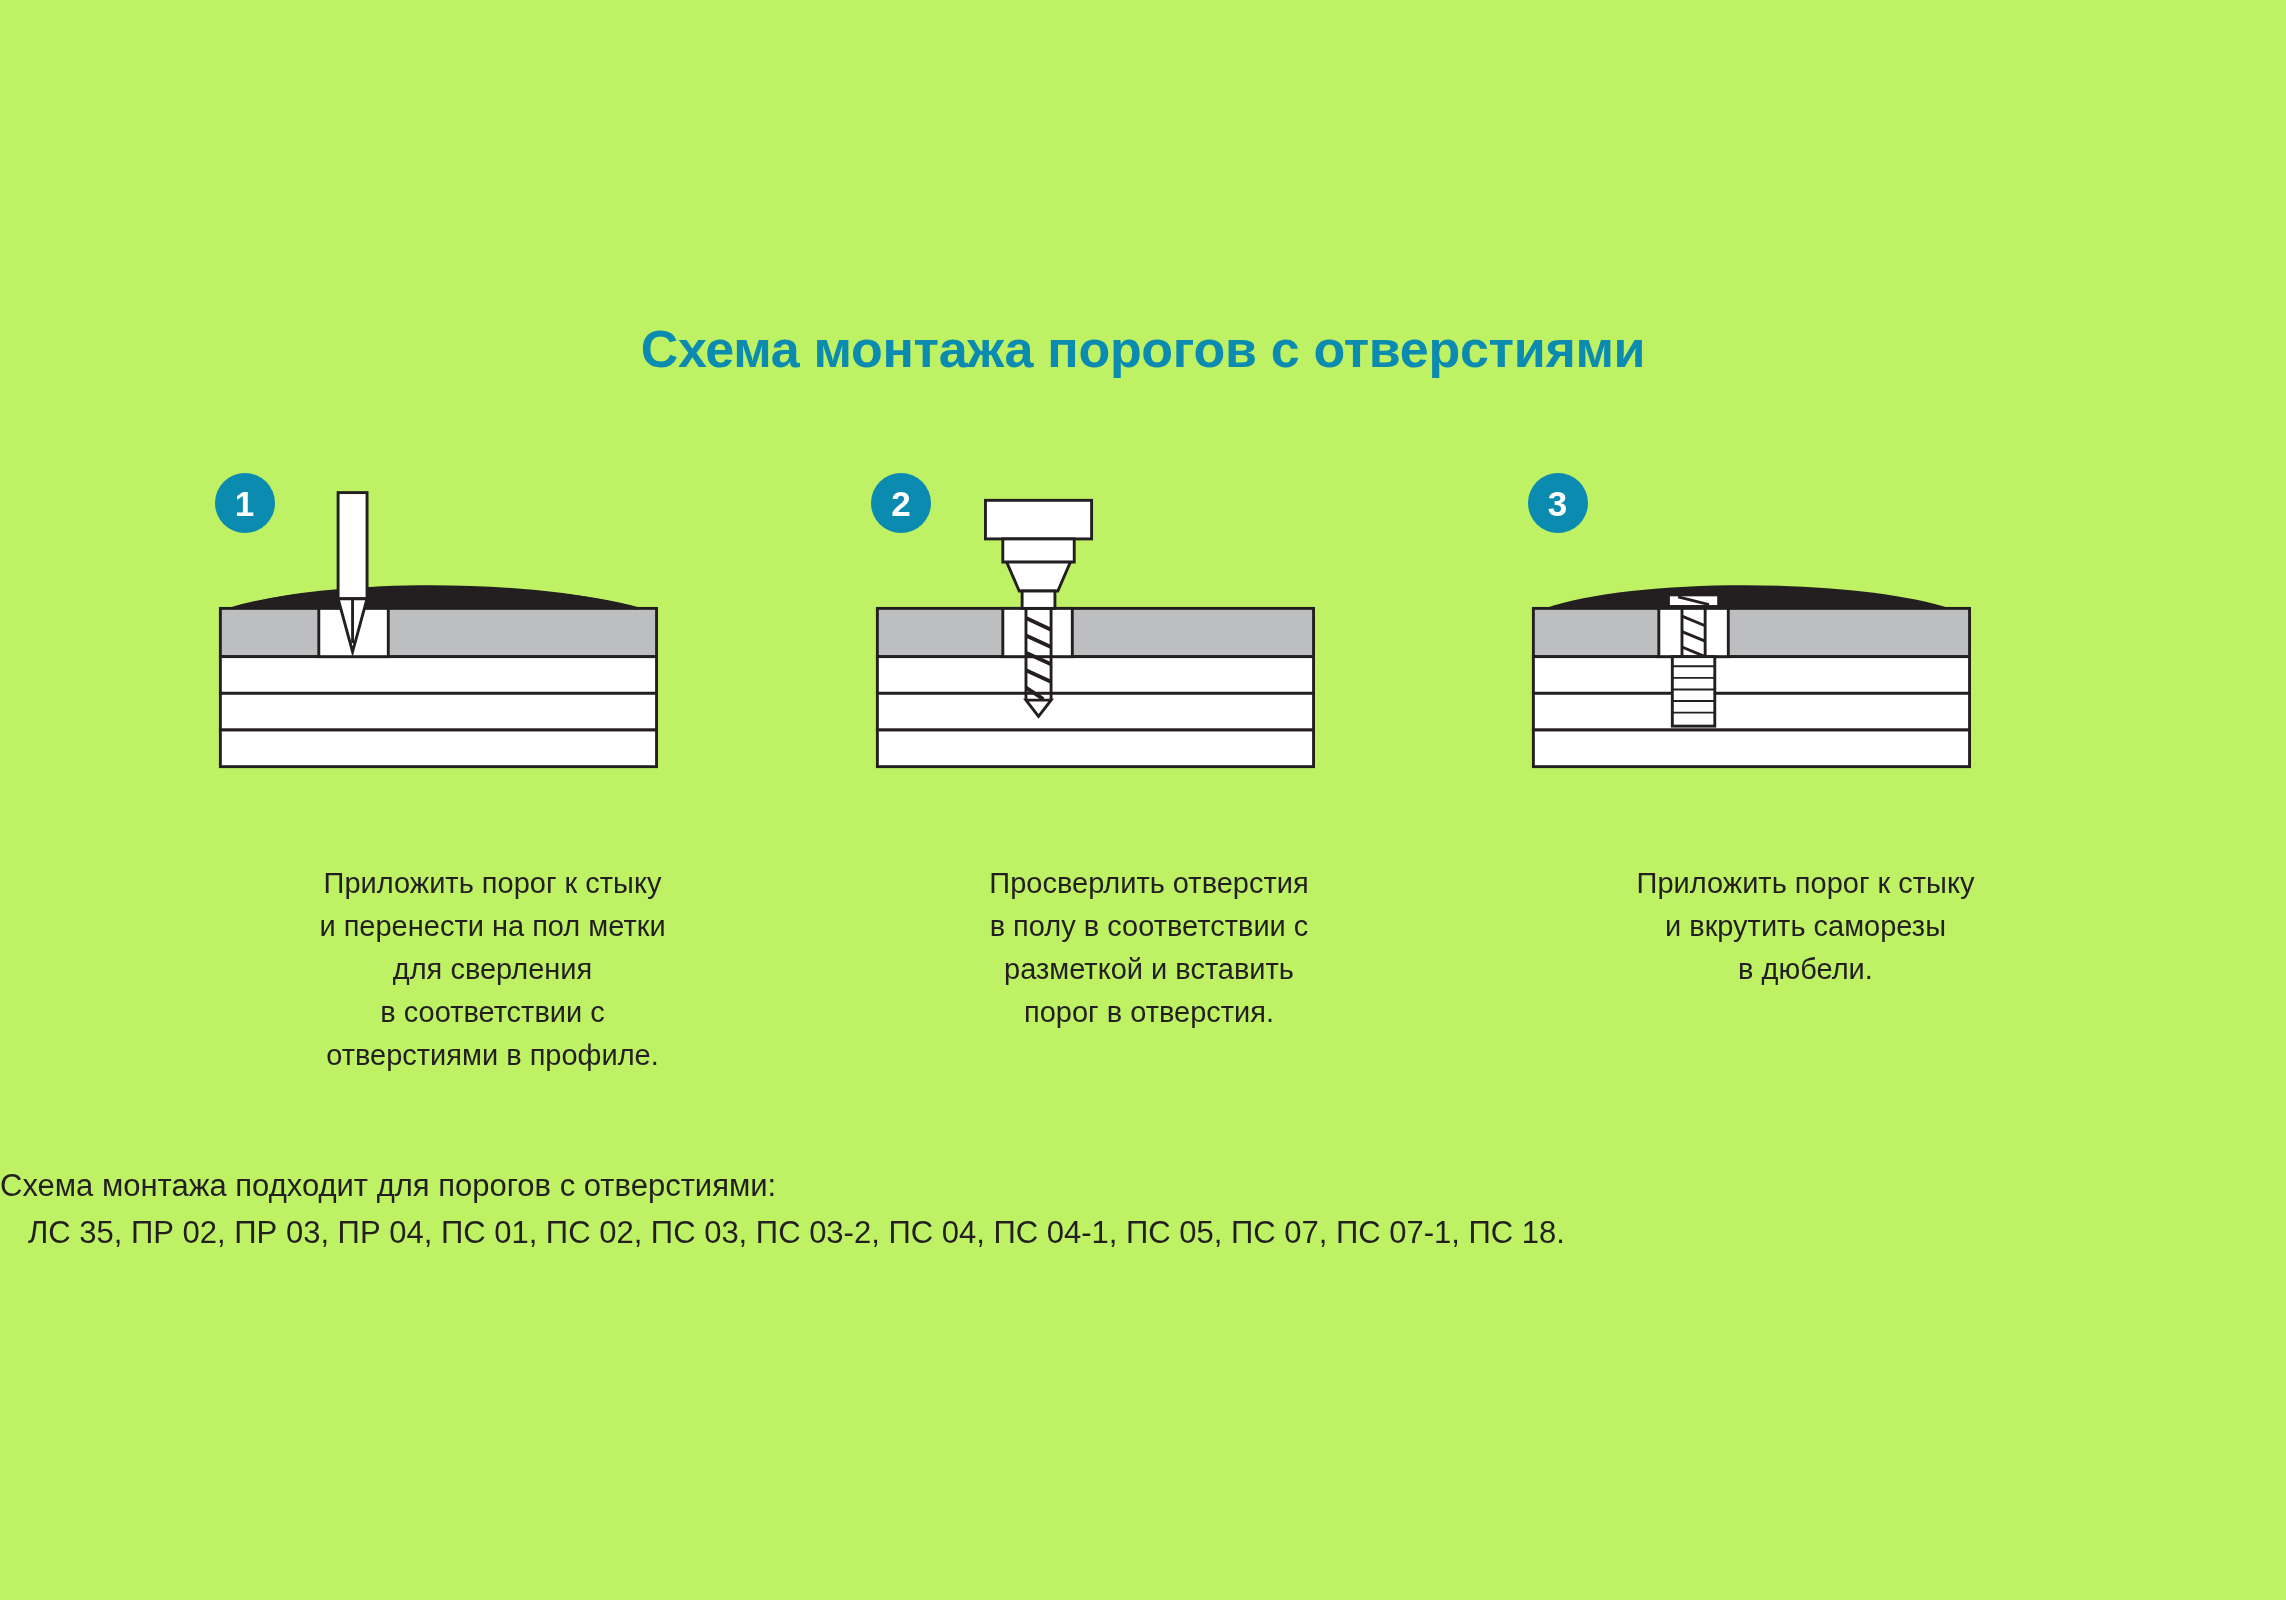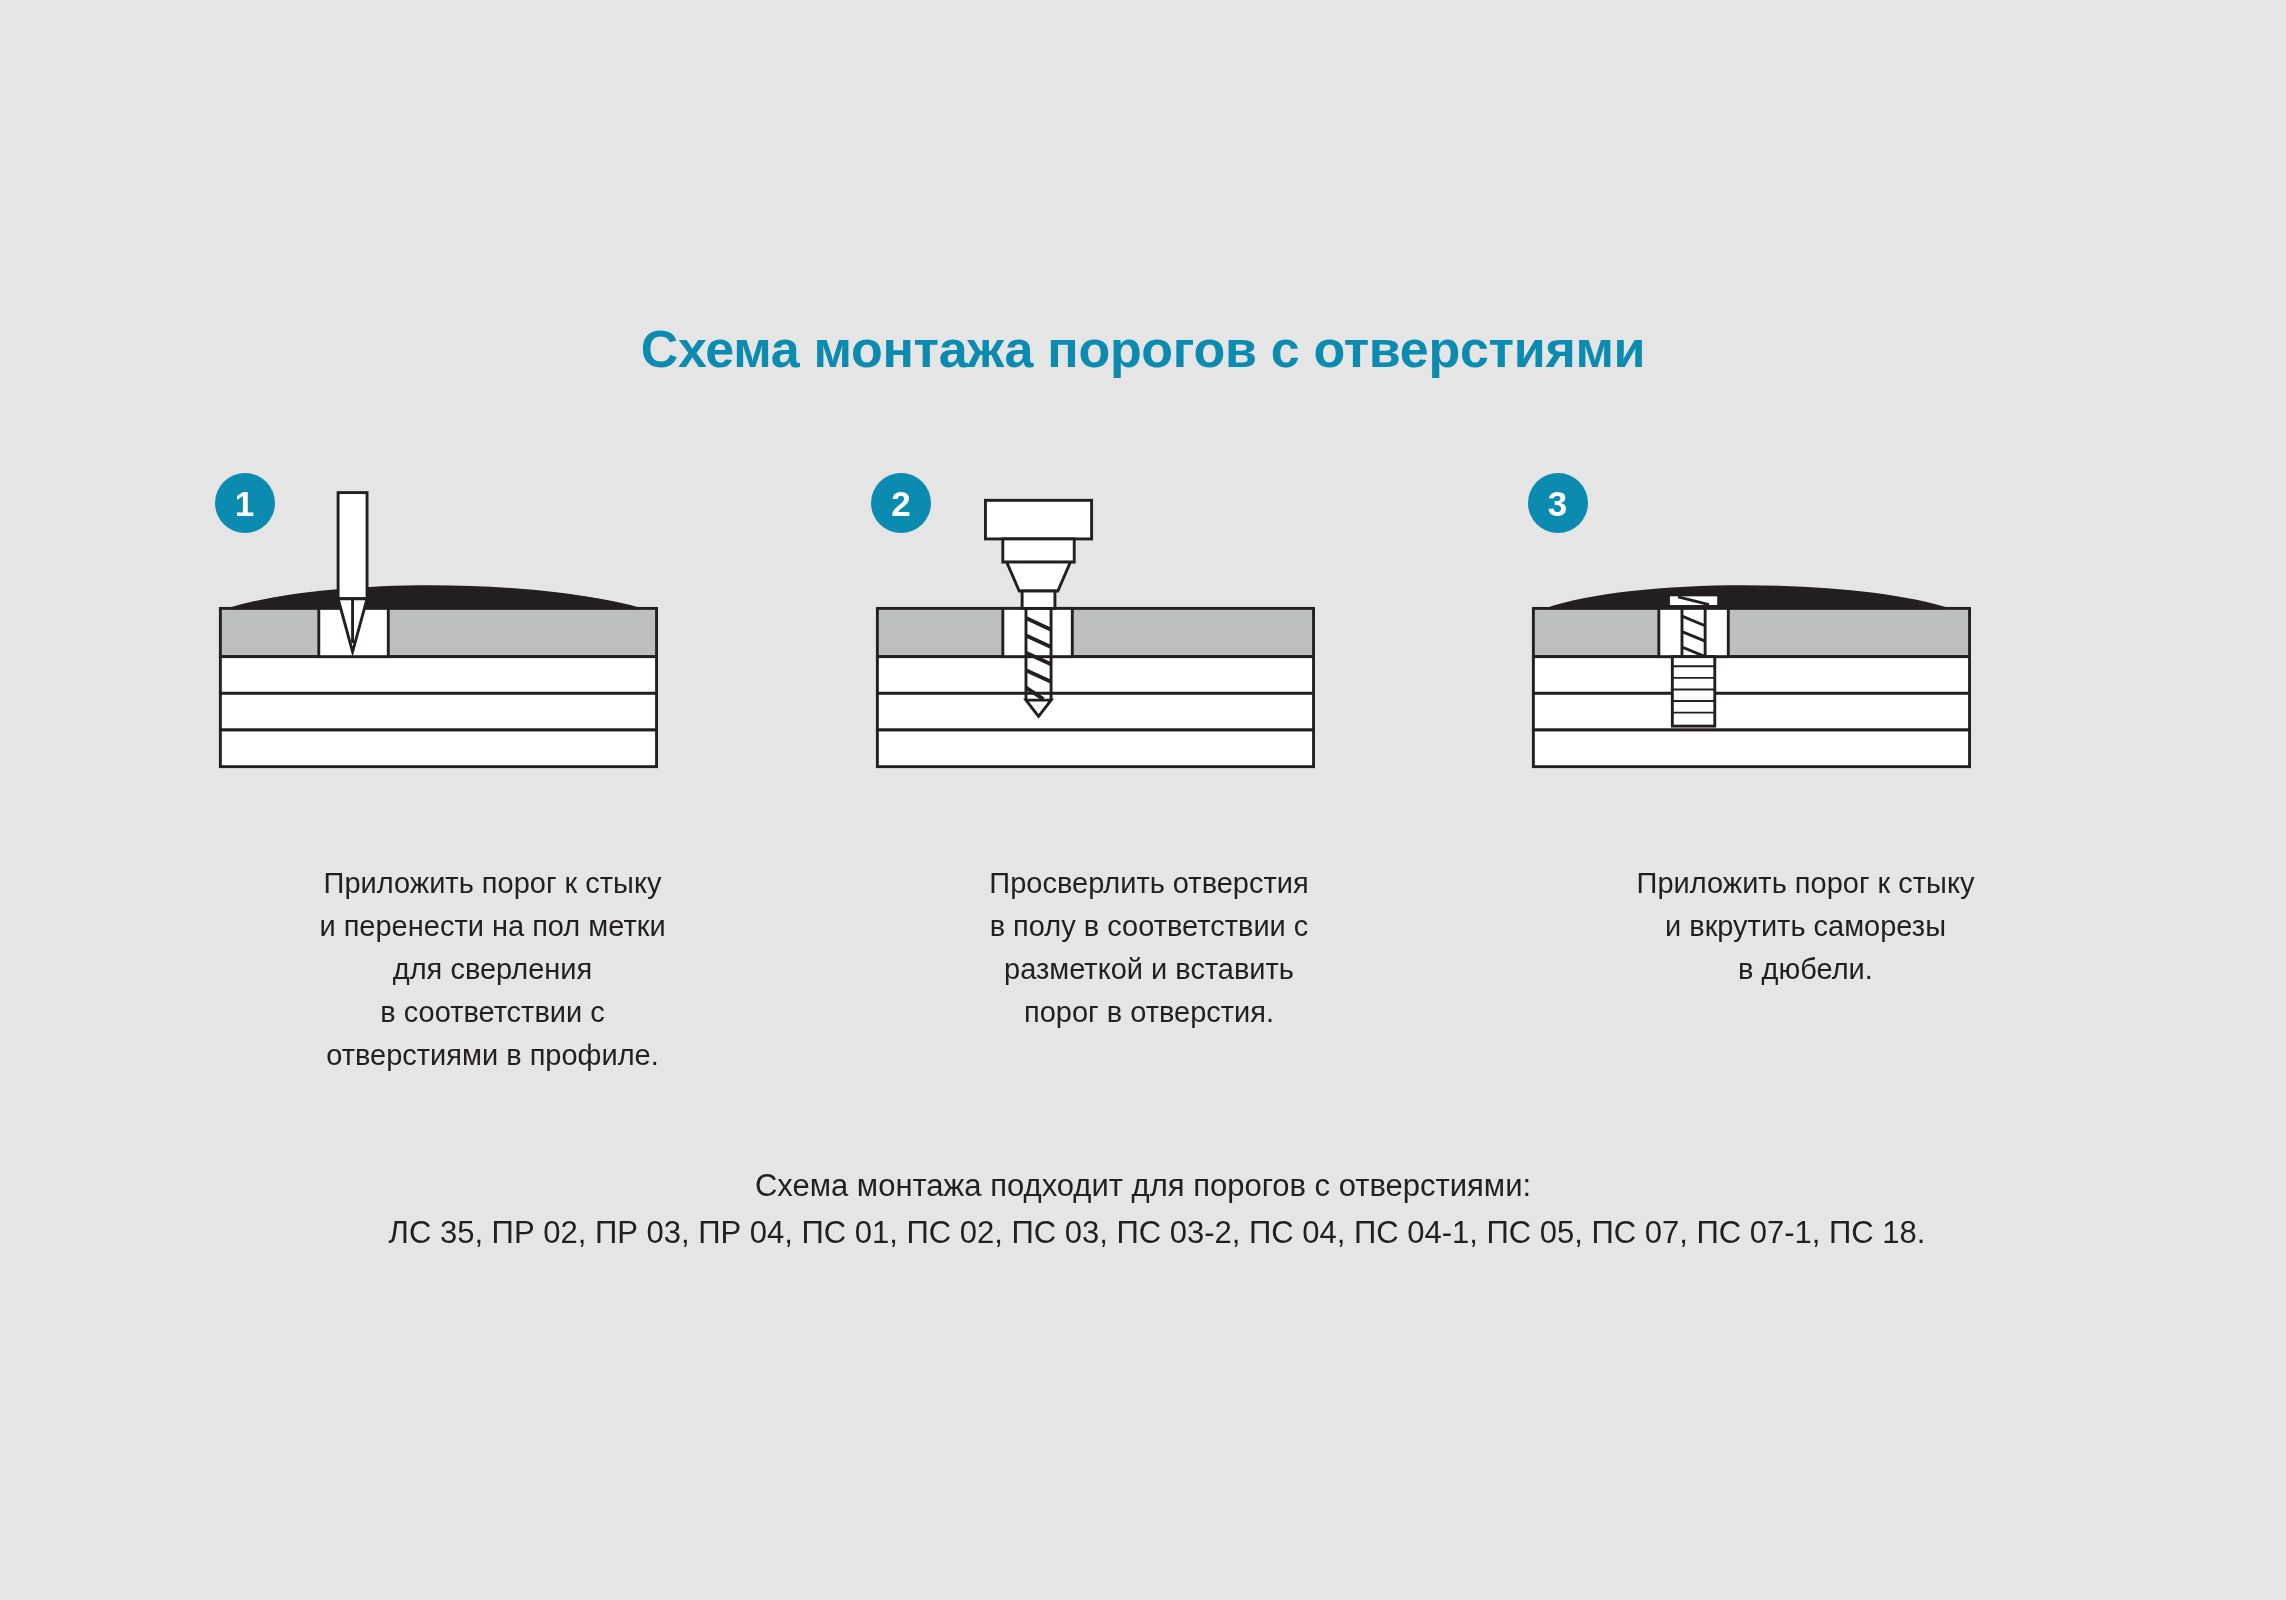--- a/index.html
+++ b/index.html
@@ -11,21 +11,21 @@
     width: 2286px;
     height: 1601px;
     font-family: "Liberation Sans", sans-serif;
     color: #231f20;
     overflow: hidden;
   }
   .page {
     position: relative;
     width: 2286px;
     height: 1601px;
-    background: #e5e5e5;
+    background: #bef264;
   }
 
   
   .title {
     position: absolute;
     top: 319px;
     left: 0;
     width: 2286px;
     text-align: center;
     font-size: 52px;
@@ -81,21 +81,20 @@
     white-space: pre-line;
     padding: 0 29px;
   }
 
   
   .footer {
     position: absolute;
     left: 0;
     top: 1163px;
     width: 2286px;
-    text-align: center;
     font-size: 31px;
     line-height: 1.5;
     color: #231f20;
   }
   .footer .line1 { display: block; }
   .footer .line2 { display: block; margin-left: 28px; }
 </style>
 </head>
 <body>
 

